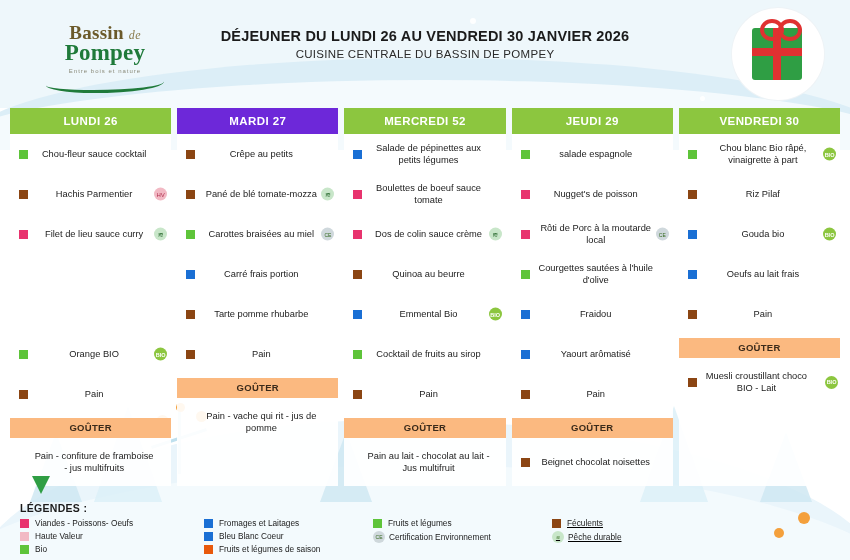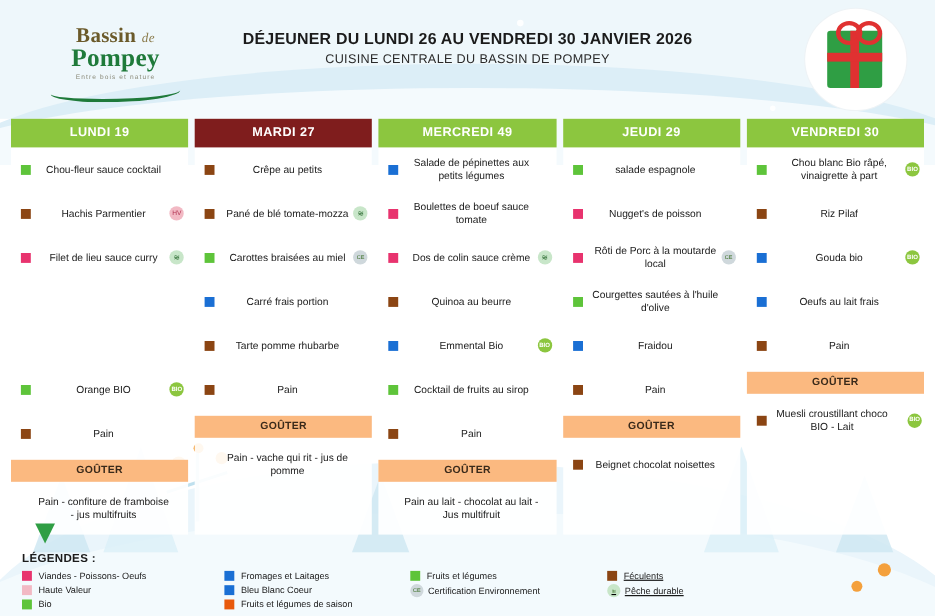--- a/index.html
+++ b/index.html
@@ -113,21 +113,21 @@
   <div class="gift">
     <div class="ribbonv"></div>
     <div class="ribbonh"></div>
     <div class="bowl"></div>
     <div class="bowr"></div>
   </div>
 </div>
 
 <div class="grid" id="menu-grid">
     <div class="col">
-      <div class="day-head" style="background: rgb(140, 198, 63);">LUNDI 19</div>
+      <div class="day-head" style="background: rgb(140, 198, 63);">LUNDI 26</div>
       <div class="rows">
         <div class="row">
           <span class="sq" style="background: rgb(94, 196, 58);"></span>
           <span class="txt">Chou-fleur sauce cocktail</span>
         </div>
         <div class="row">
           <span class="sq" style="background: rgb(139, 69, 19);"></span>
           <span class="txt">Hachis Parmentier</span>
           <span class="badge hv">HV</span>
         </div>
@@ -154,21 +154,21 @@
           <span class="txt">Pain</span>
         </div>
       </div>
       <div class="gouter" style="background: rgb(251, 185, 128);">GOÛTER</div>
       <div class="gouter-row">
         <span class="sq" style="background: transparent;"></span>
         <span class="txt">Pain - confiture de framboise - jus multifruits</span>
       </div>
     </div>
     <div class="col">
-      <div class="day-head" style="background: #7f1d1d;">MARDI 27</div>
+      <div class="day-head" style="background: #6d28d9;">MARDI 27</div>
       <div class="rows">
         <div class="row">
           <span class="sq" style="background: rgb(139, 69, 19);"></span>
           <span class="txt">Crêpe au petits</span>
         </div>
         <div class="row">
           <span class="sq" style="background: rgb(139, 69, 19);"></span>
           <span class="txt">Pané de blé tomate-mozza</span>
           <span class="badge pd">≋</span>
         </div>
@@ -190,21 +190,21 @@
           <span class="txt">Pain</span>
         </div>
       </div>
       <div class="gouter" style="background: rgb(251, 185, 128);">GOÛTER</div>
       <div class="gouter-row">
         <span class="sq" style="background: transparent;"></span>
         <span class="txt">Pain - vache qui rit - jus de pomme</span>
       </div>
     </div>
     <div class="col">
-      <div class="day-head" style="background: rgb(140, 198, 63);">MERCREDI 49</div>
+      <div class="day-head" style="background: rgb(140, 198, 63);">MERCREDI 52</div>
       <div class="rows">
         <div class="row">
           <span class="sq" style="background: rgb(26, 111, 212);"></span>
           <span class="txt">Salade de pépinettes aux petits légumes</span>
         </div>
         <div class="row">
           <span class="sq" style="background: rgb(232, 51, 110);"></span>
           <span class="txt">Boulettes de boeuf sauce tomate</span>
         </div>
         <div class="row">
@@ -252,20 +252,24 @@
           <span class="txt">Rôti de Porc à la moutarde local</span>
           <span class="badge cert">CE</span>
         </div>
         <div class="row">
           <span class="sq" style="background: rgb(94, 196, 58);"></span>
           <span class="txt">Courgettes sautées à l'huile d'olive</span>
         </div>
         <div class="row">
           <span class="sq" style="background: rgb(26, 111, 212);"></span>
           <span class="txt">Fraidou</span>
+        </div>
+        <div class="row">
+          <span class="sq" style="background: rgb(26, 111, 212);"></span>
+          <span class="txt">Yaourt arômatisé</span>
         </div>
         <div class="row">
           <span class="sq" style="background: rgb(139, 69, 19);"></span>
           <span class="txt">Pain</span>
         </div>
       </div>
       <div class="gouter" style="background: rgb(251, 185, 128);">GOÛTER</div>
       <div class="gouter-row">
         <span class="sq" style="background: rgb(139, 69, 19);"></span>
         <span class="txt">Beignet chocolat noisettes</span>

